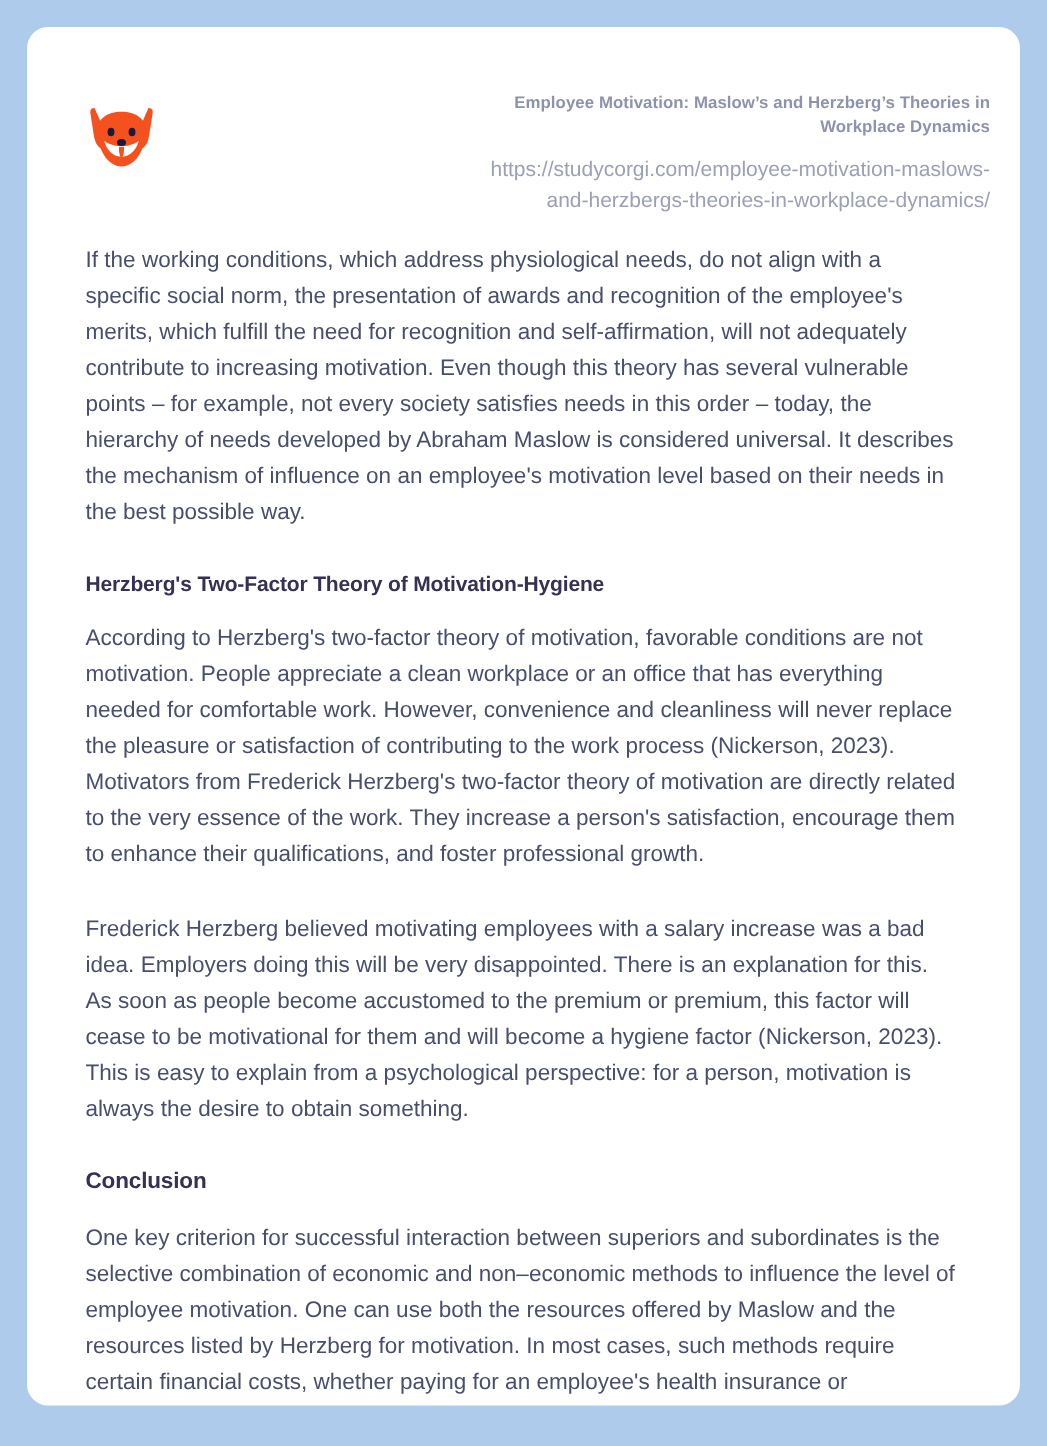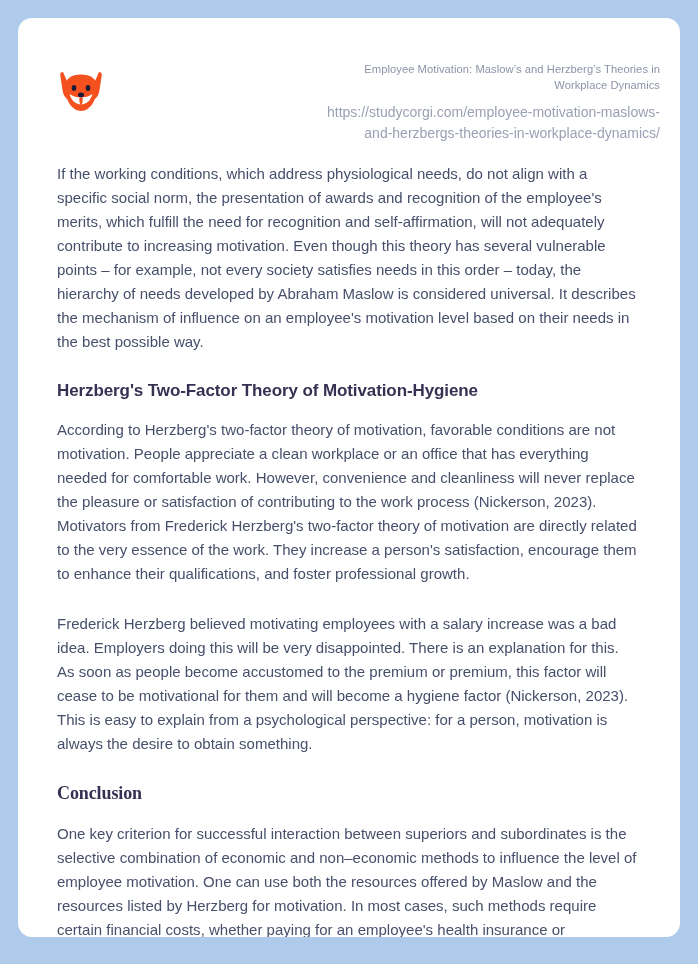--- a/index.html
+++ b/index.html
@@ -59,21 +59,21 @@
     margin-left: 2px;
   }
   .header-meta {
     flex: 0 1 auto;
     text-align: right;
     max-width: 350px;
     padding-top: 3px;
   }
   .doc-title {
     font-size: 11.2px;
-    font-weight: normal;
+    font-weight: bold;
     color: #8d93a8;
     line-height: 1.45;
     margin: 0 0 9px 0;
     letter-spacing: 0.05px;
     text-align: right;
   }
   .doc-url {
     font-size: 14px;
     color: #9ba1b4;
     line-height: 1.45;
@@ -87,30 +87,29 @@
   }
   .para {
     font-size: 15px;
     line-height: 24px;
     color: #474f6b;
     margin: 0 0 26px 0;
     letter-spacing: 0.01px;
   }
   .para:last-child { margin-bottom: 0; }
   .section-heading {
-    font-size: 17px;
+    font-size: 14px;
     font-weight: bold;
     color: #343152;
     margin: 4px 0 16px 0;
     line-height: 1.3;
     letter-spacing: -0.1px;
   }
   .section-heading.sub {
-    font-size: 18px;
-    font-family: Liberation Serif, serif;
+    font-size: 15px;
   }
 </style>
 </head>
 <body>
 
 <div class="page-card">
 
   <div class="doc-header">
 
     <div class="brand">

